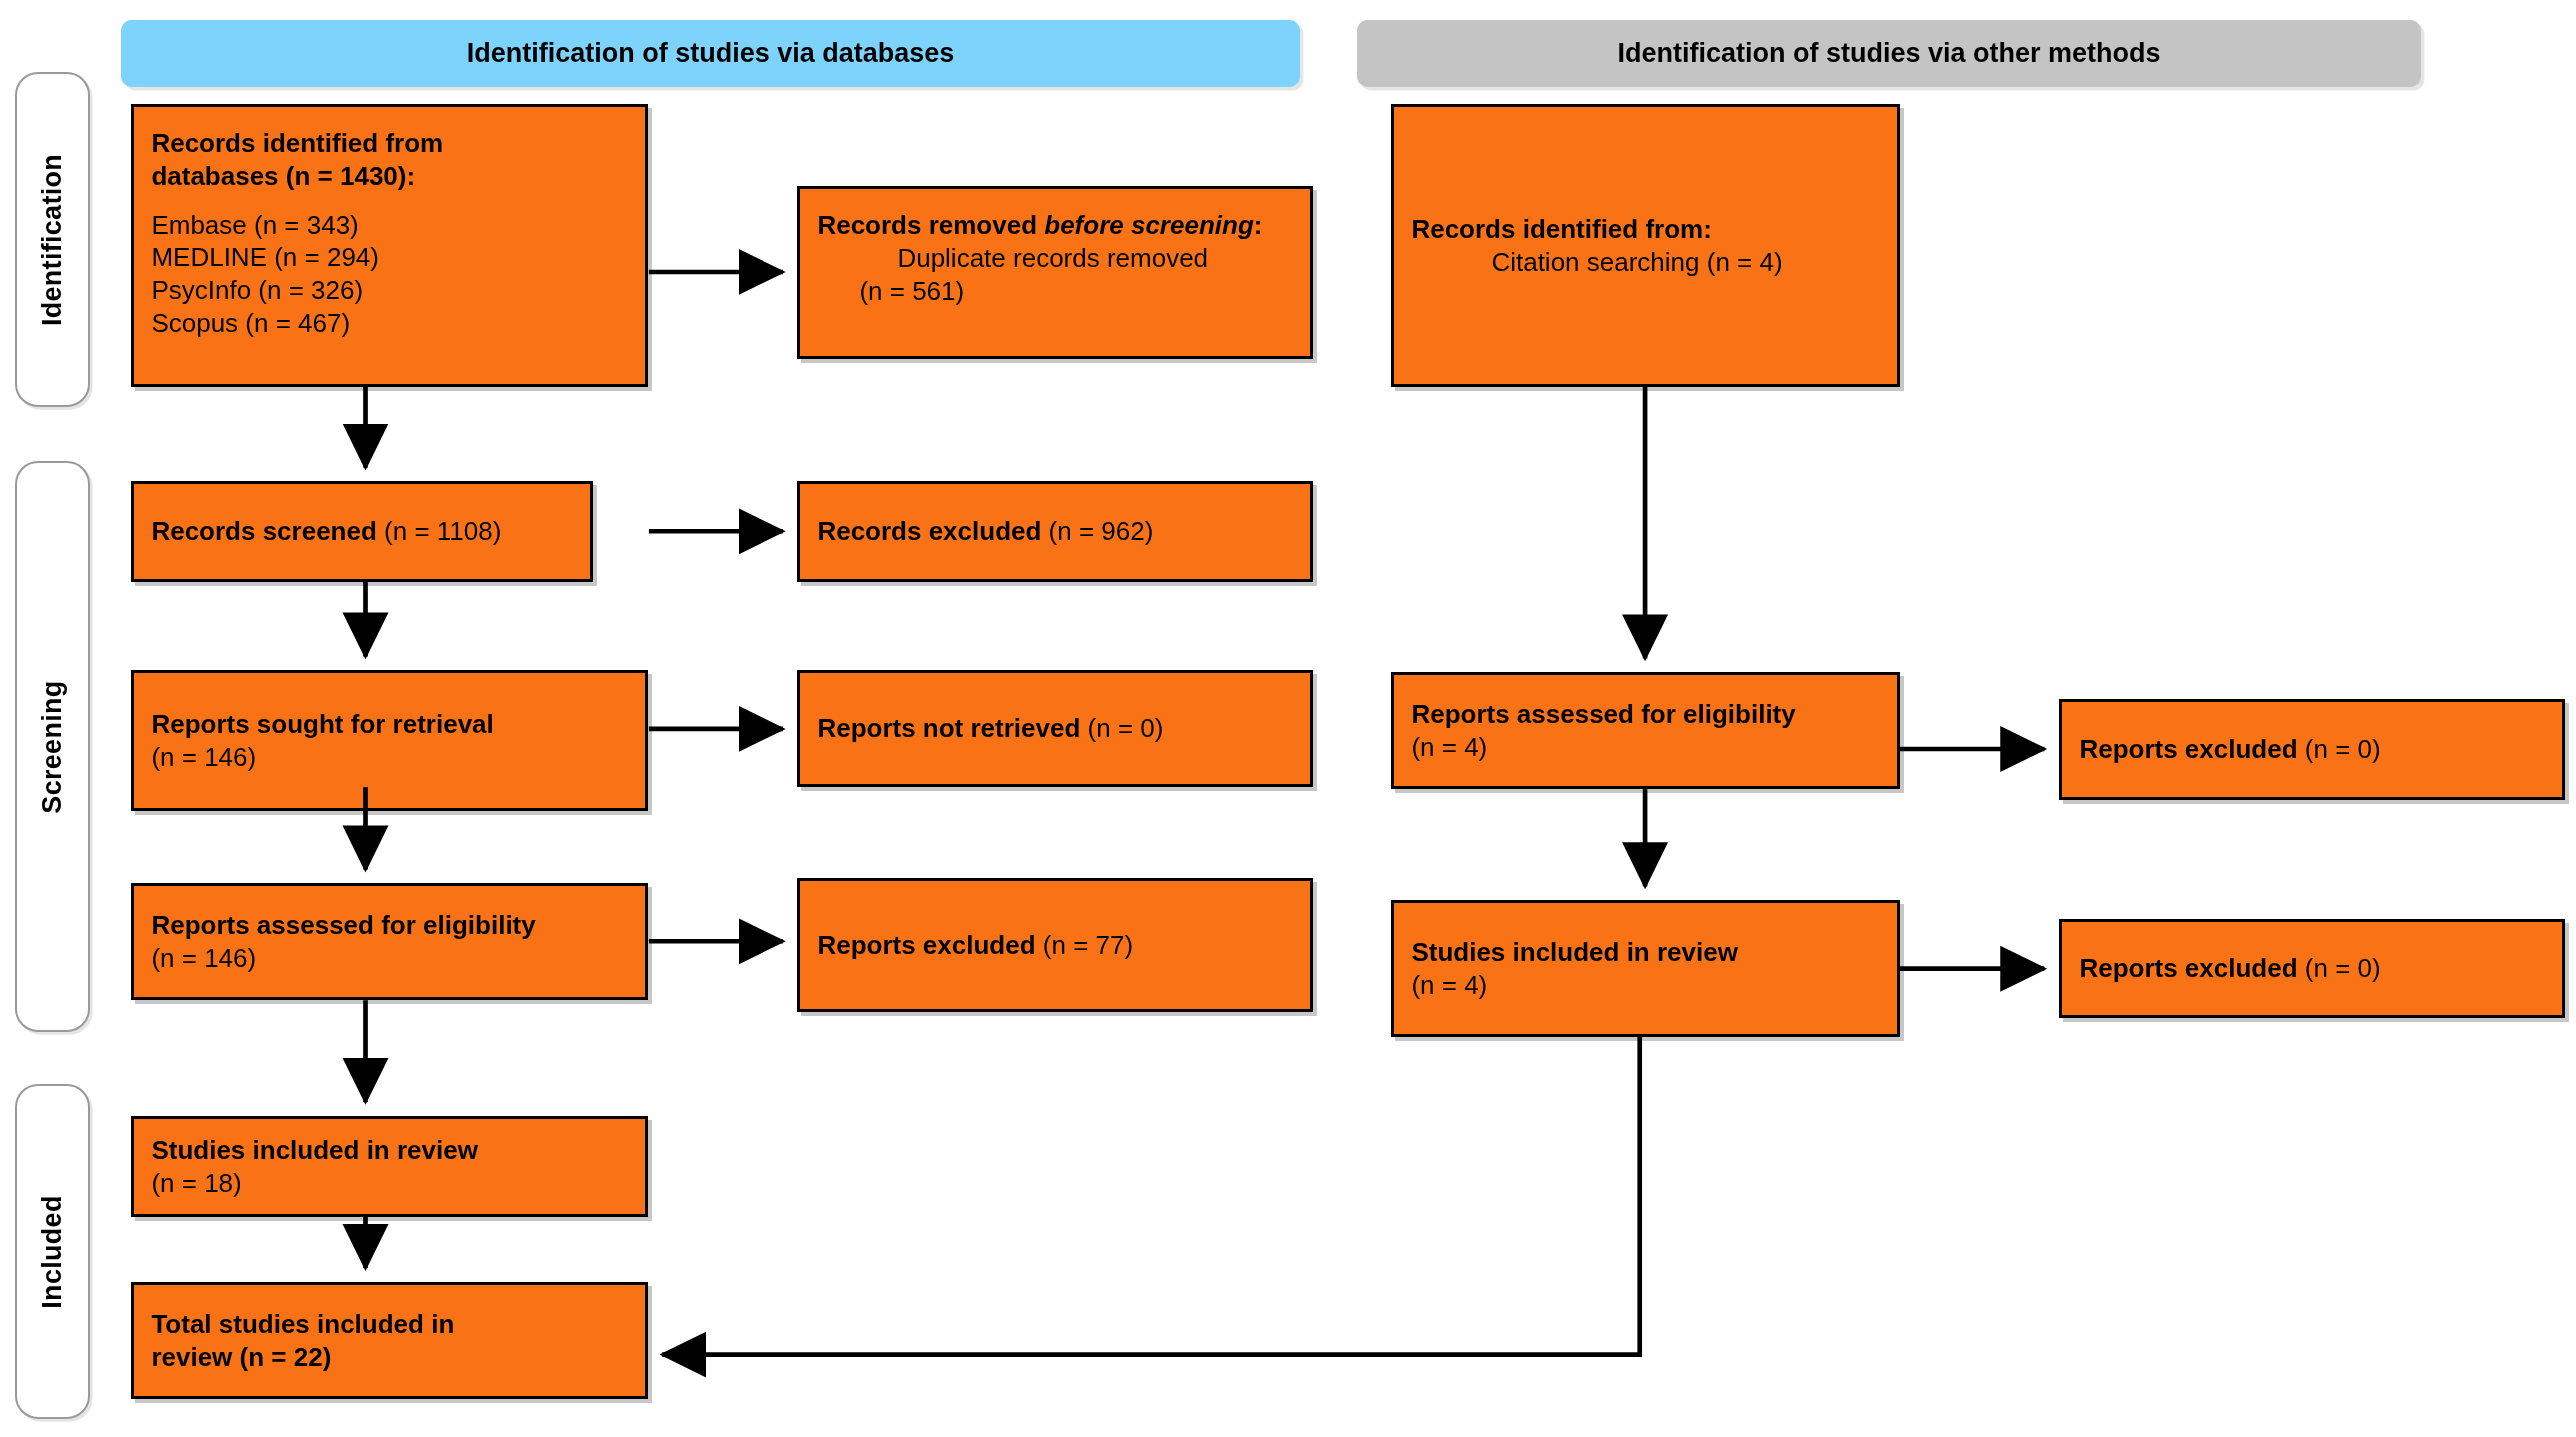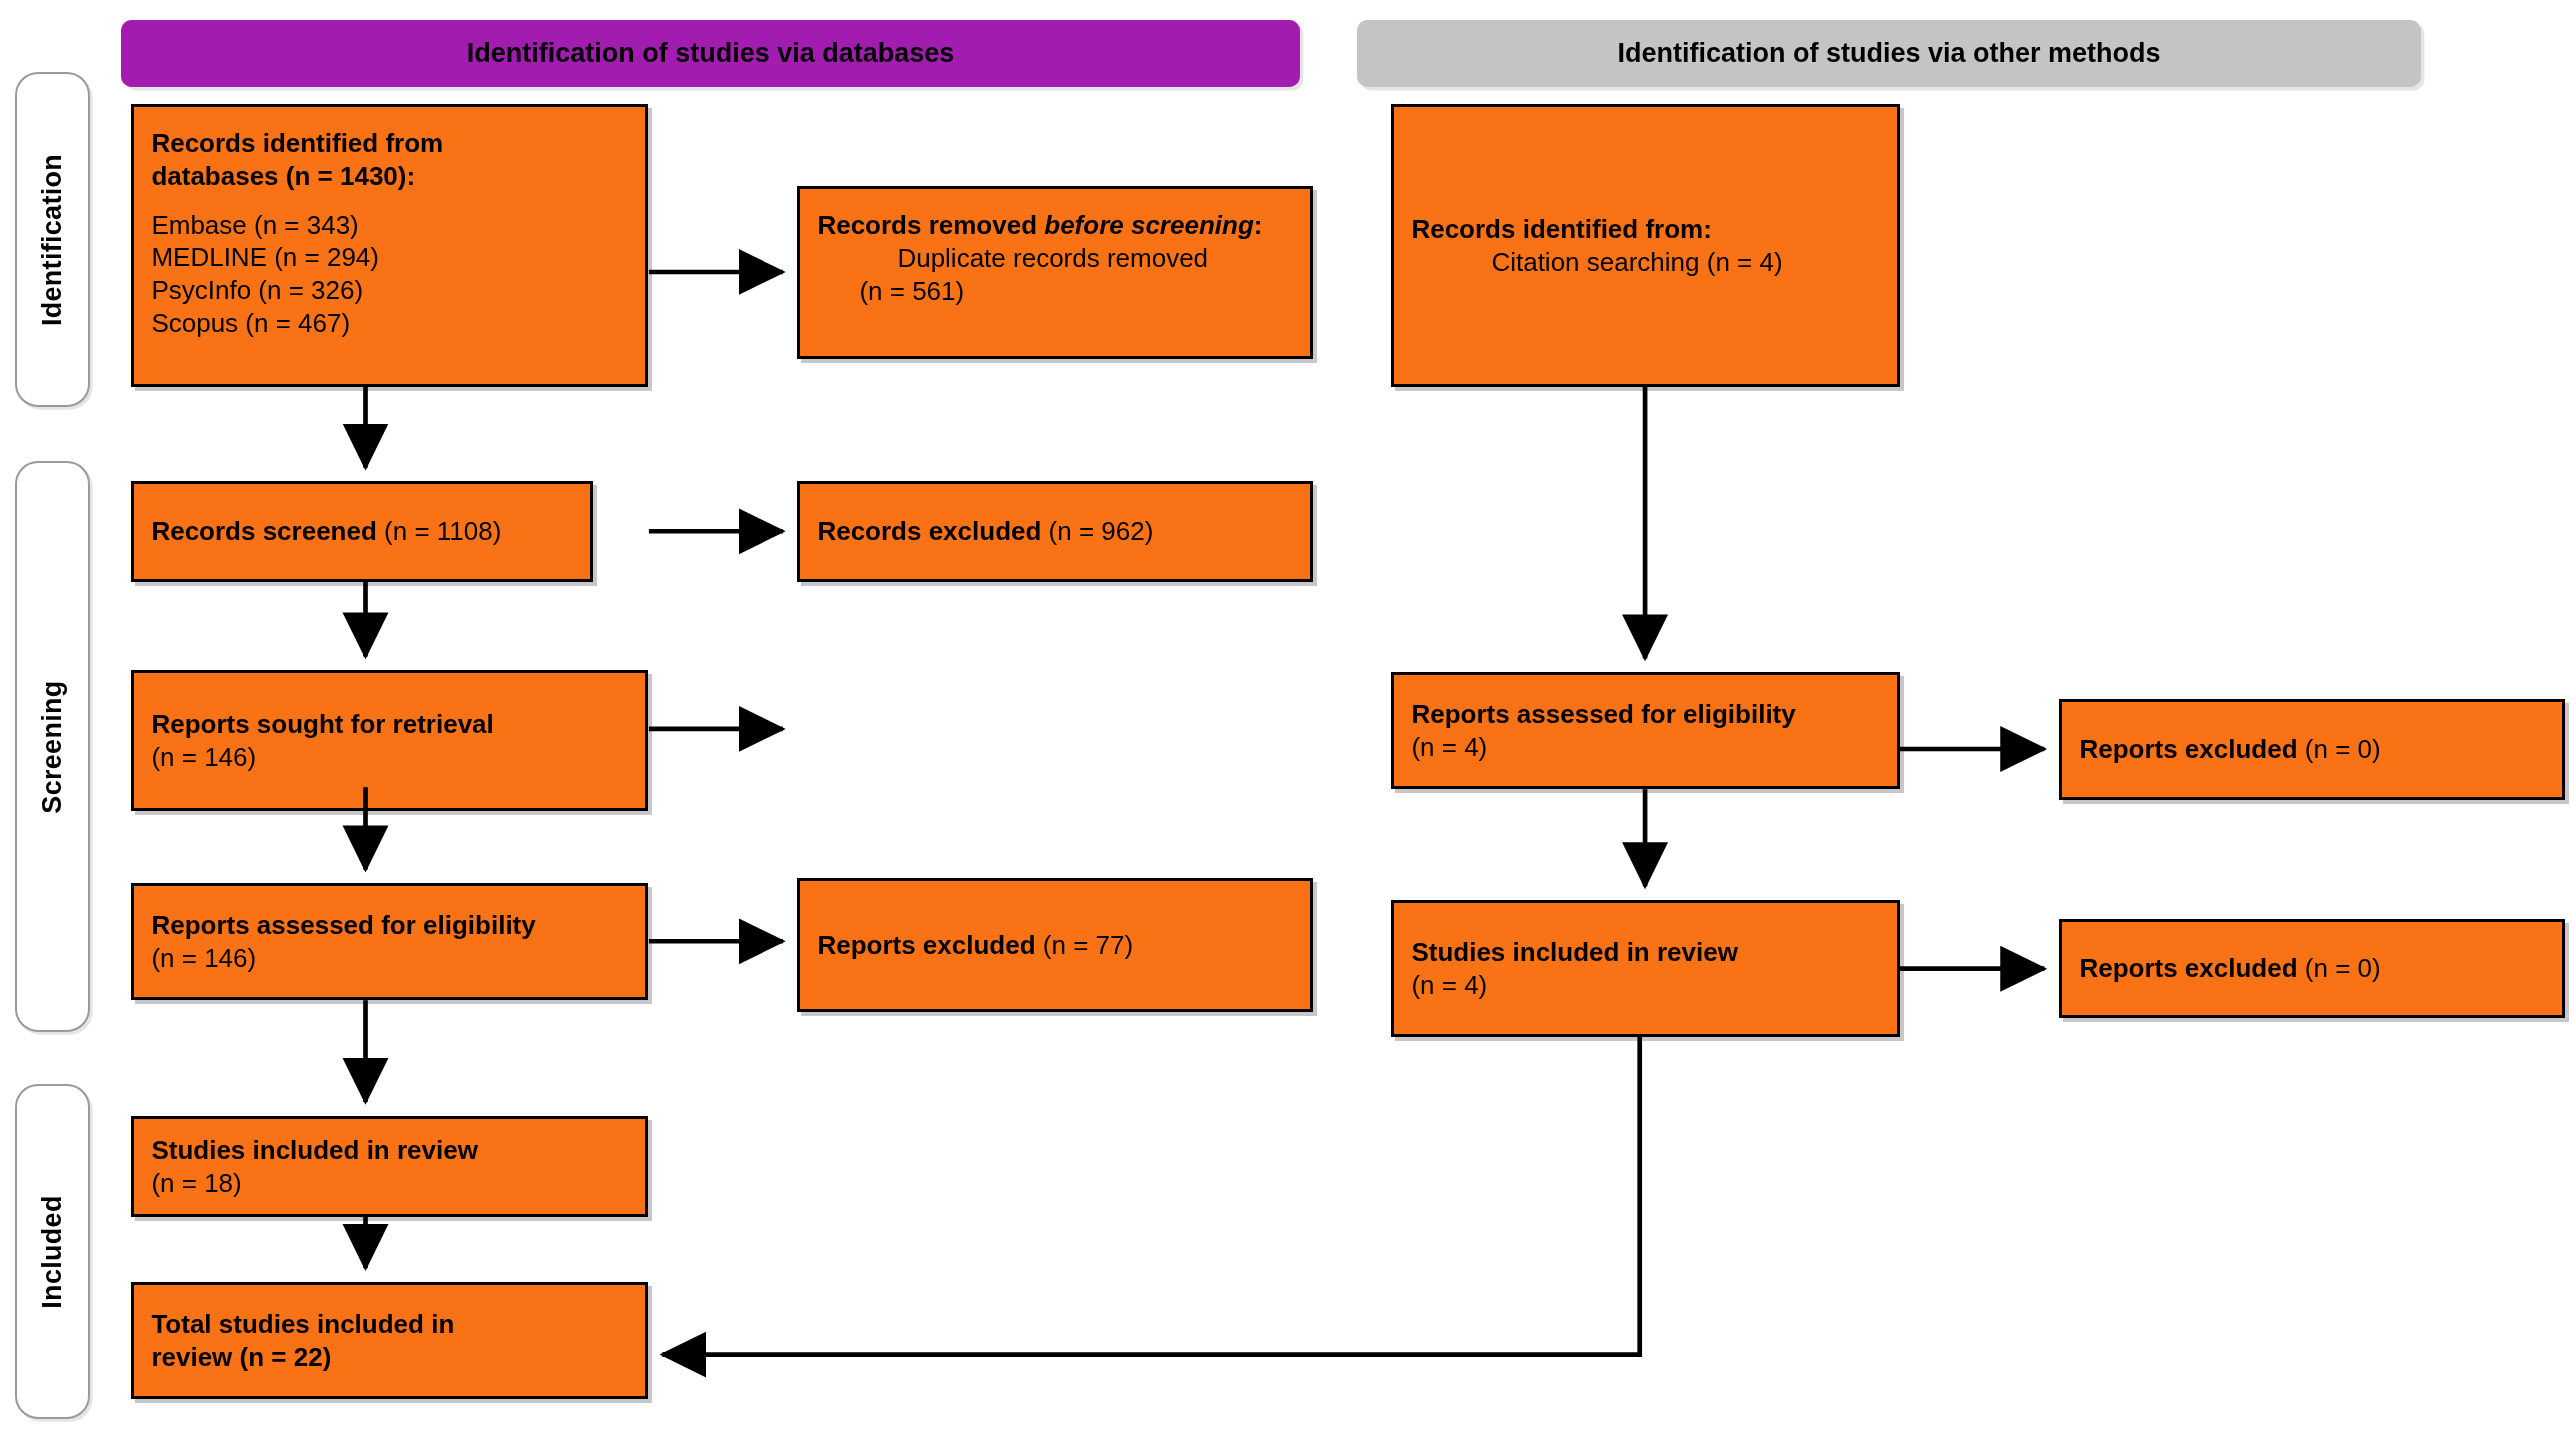--- a/index.html
+++ b/index.html
@@ -43,21 +43,21 @@
     box-sizing: border-box;
     border-radius: 10.7px;
     display: flex;
     align-items: center;
     justify-content: center;
     font-size: 27px;
     font-weight: bold;
     color: #000000;
     box-shadow: 3.4px 3.4px 0 0 rgba(0,0,0,0.10);
   }
-  .col-header.blue  { background: #a21caf; }
+  .col-header.blue  { background: #7dd3fc; }
   .col-header.gray  { background: #c4c4c4; }
   
   .flow-box {
     position: absolute;
     box-sizing: border-box;
     border: 3.4px solid #000000;
     background: #f97316;
     box-shadow: 4px 4px 0 0 rgba(0,0,0,0.22);
     display: flex;
     align-items: center;
@@ -142,20 +142,26 @@
     </div>
   </div>
 
   <div class="flow-box" style="left:131px; top:670px; width:517px; height:141px;">
     <div class="box-text">
       <b><span>Reports sought for retrieval</span></b><br>
       <span>(n = 146)</span>
     </div>
   </div>
 
+  <div class="flow-box" style="left:797px; top:670px; width:516px; height:117px;">
+    <div class="box-text">
+      <b><span>Reports not retrieved</span></b>
+      <span>(n = 0)</span>
+    </div>
+  </div>
 
   <div class="flow-box" style="left:131px; top:883px; width:517px; height:117px;">
     <div class="box-text">
       <b><span>Reports assessed for eligibility</span></b><br>
       <span>(n = 146)</span>
     </div>
   </div>
 
   <div class="flow-box" style="left:797px; top:878px; width:516px; height:134px;">
     <div class="box-text">

